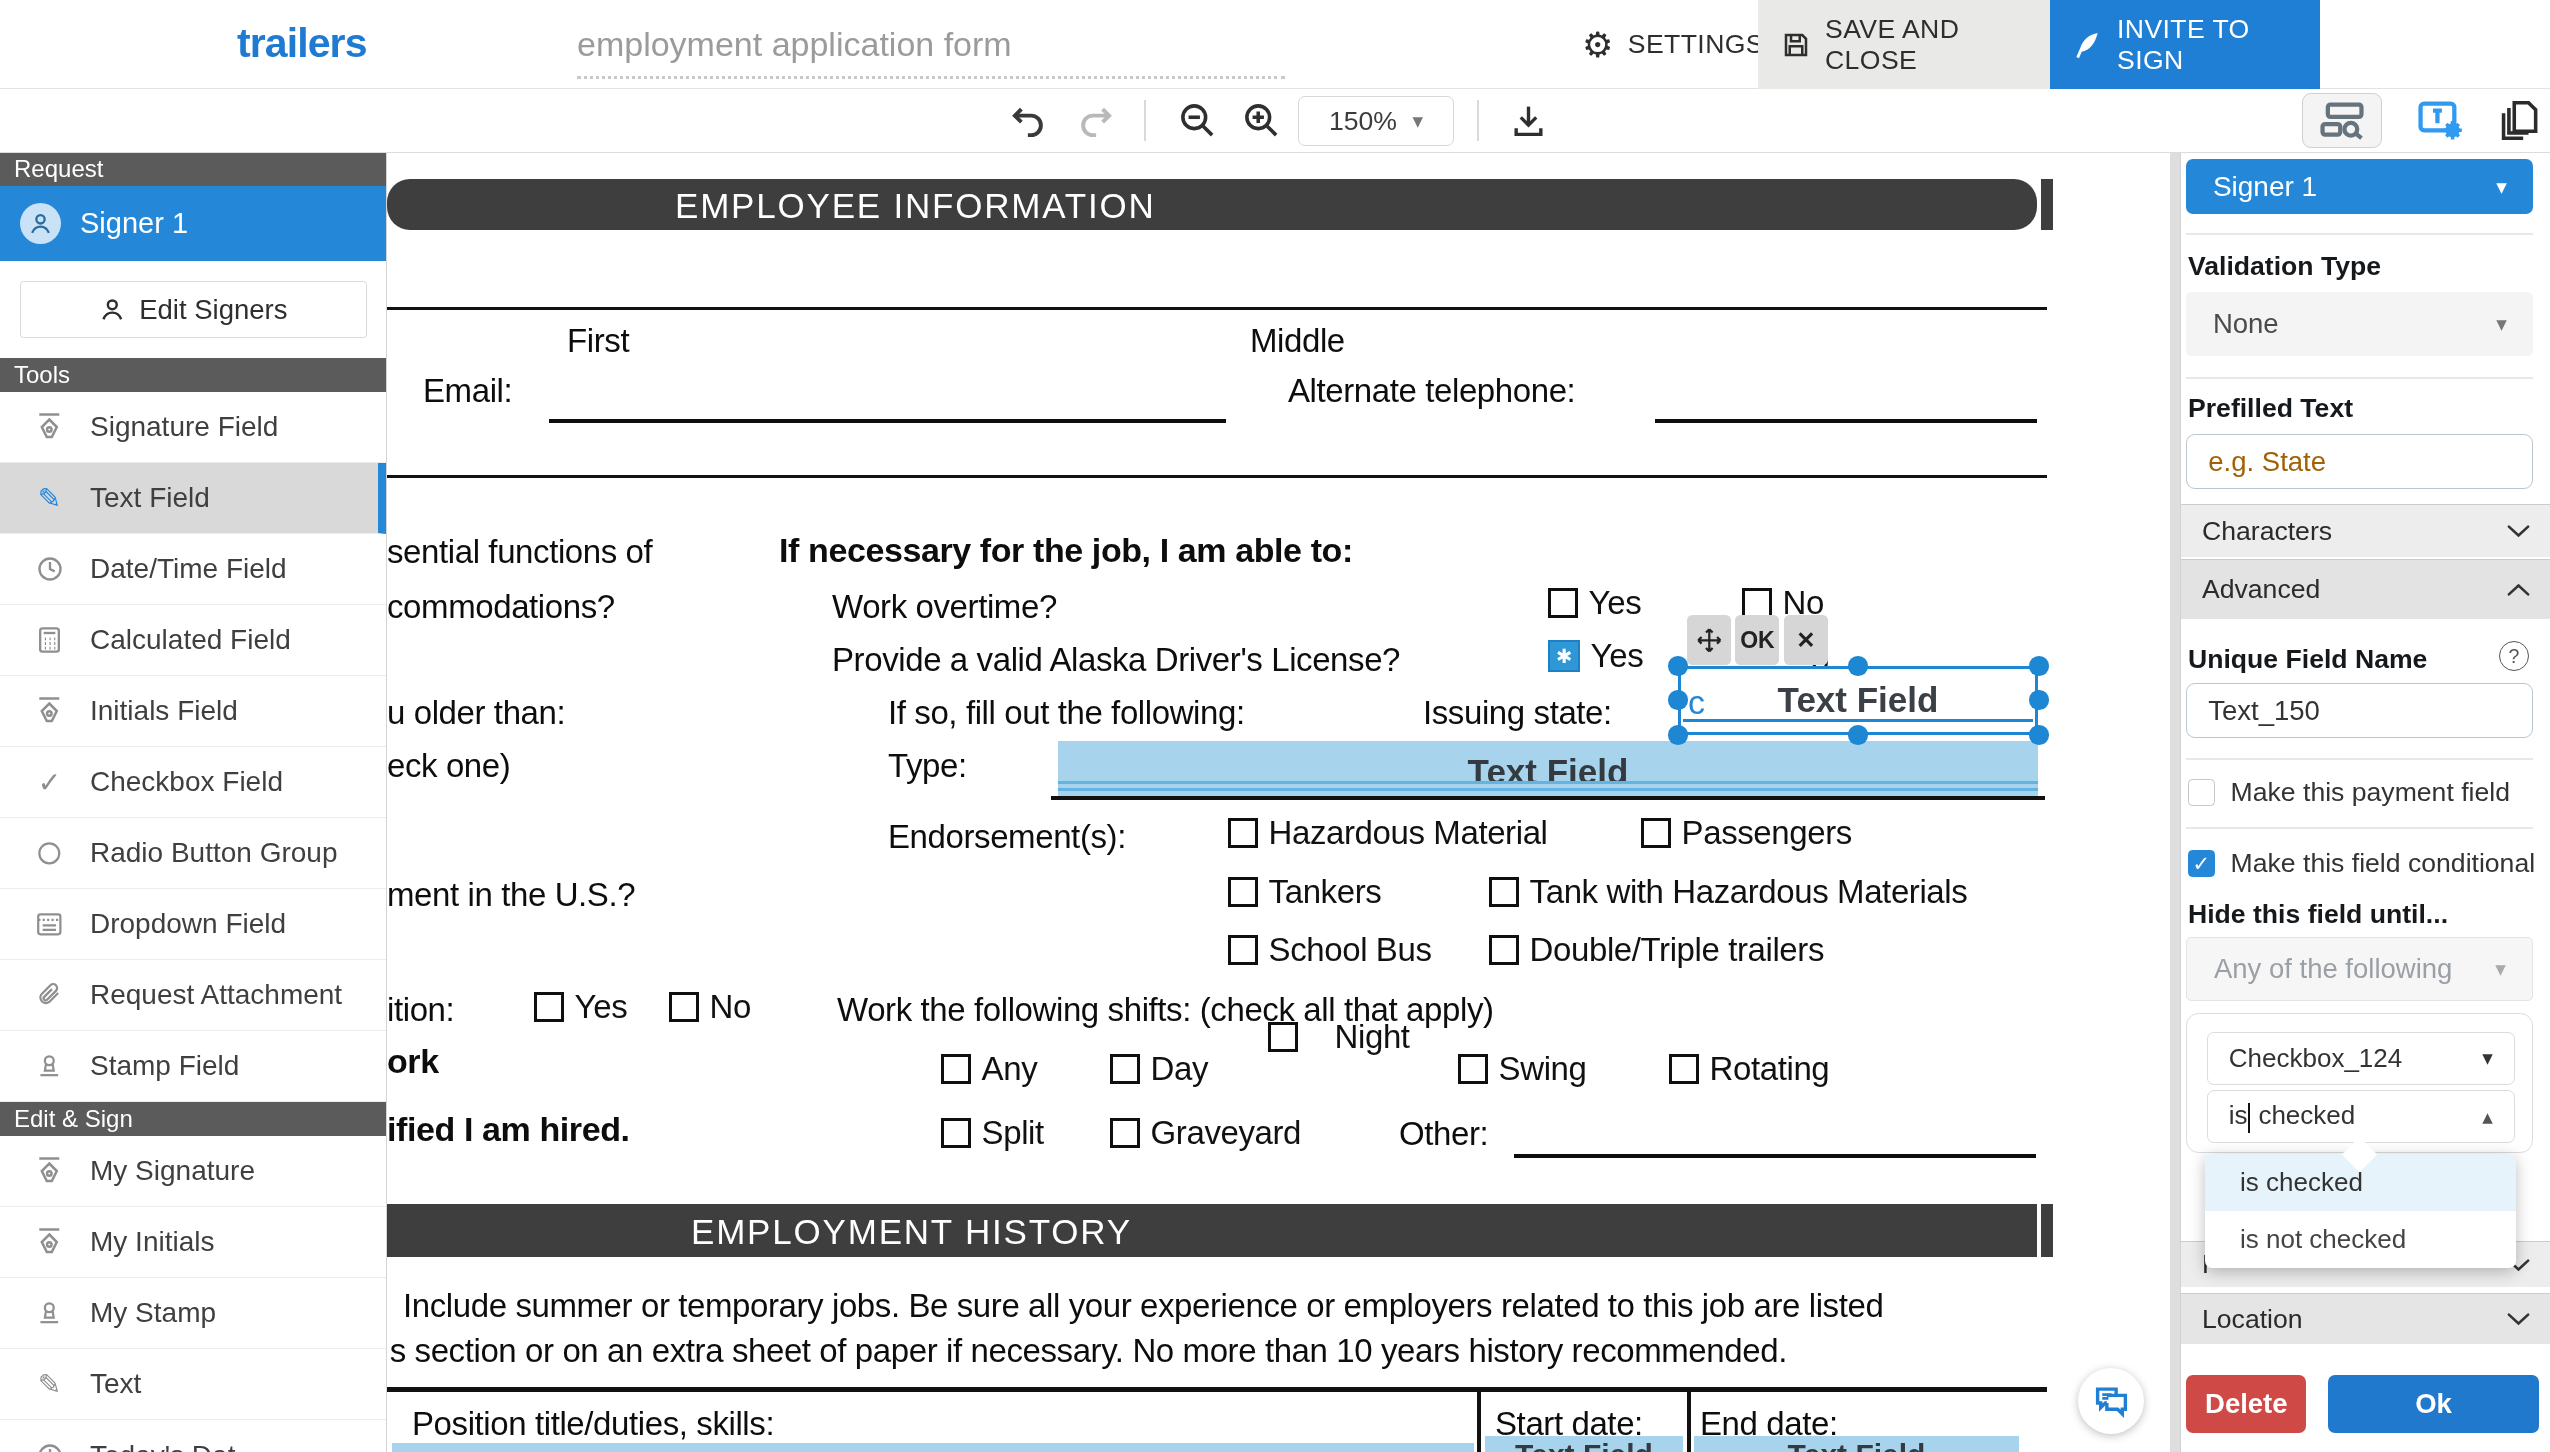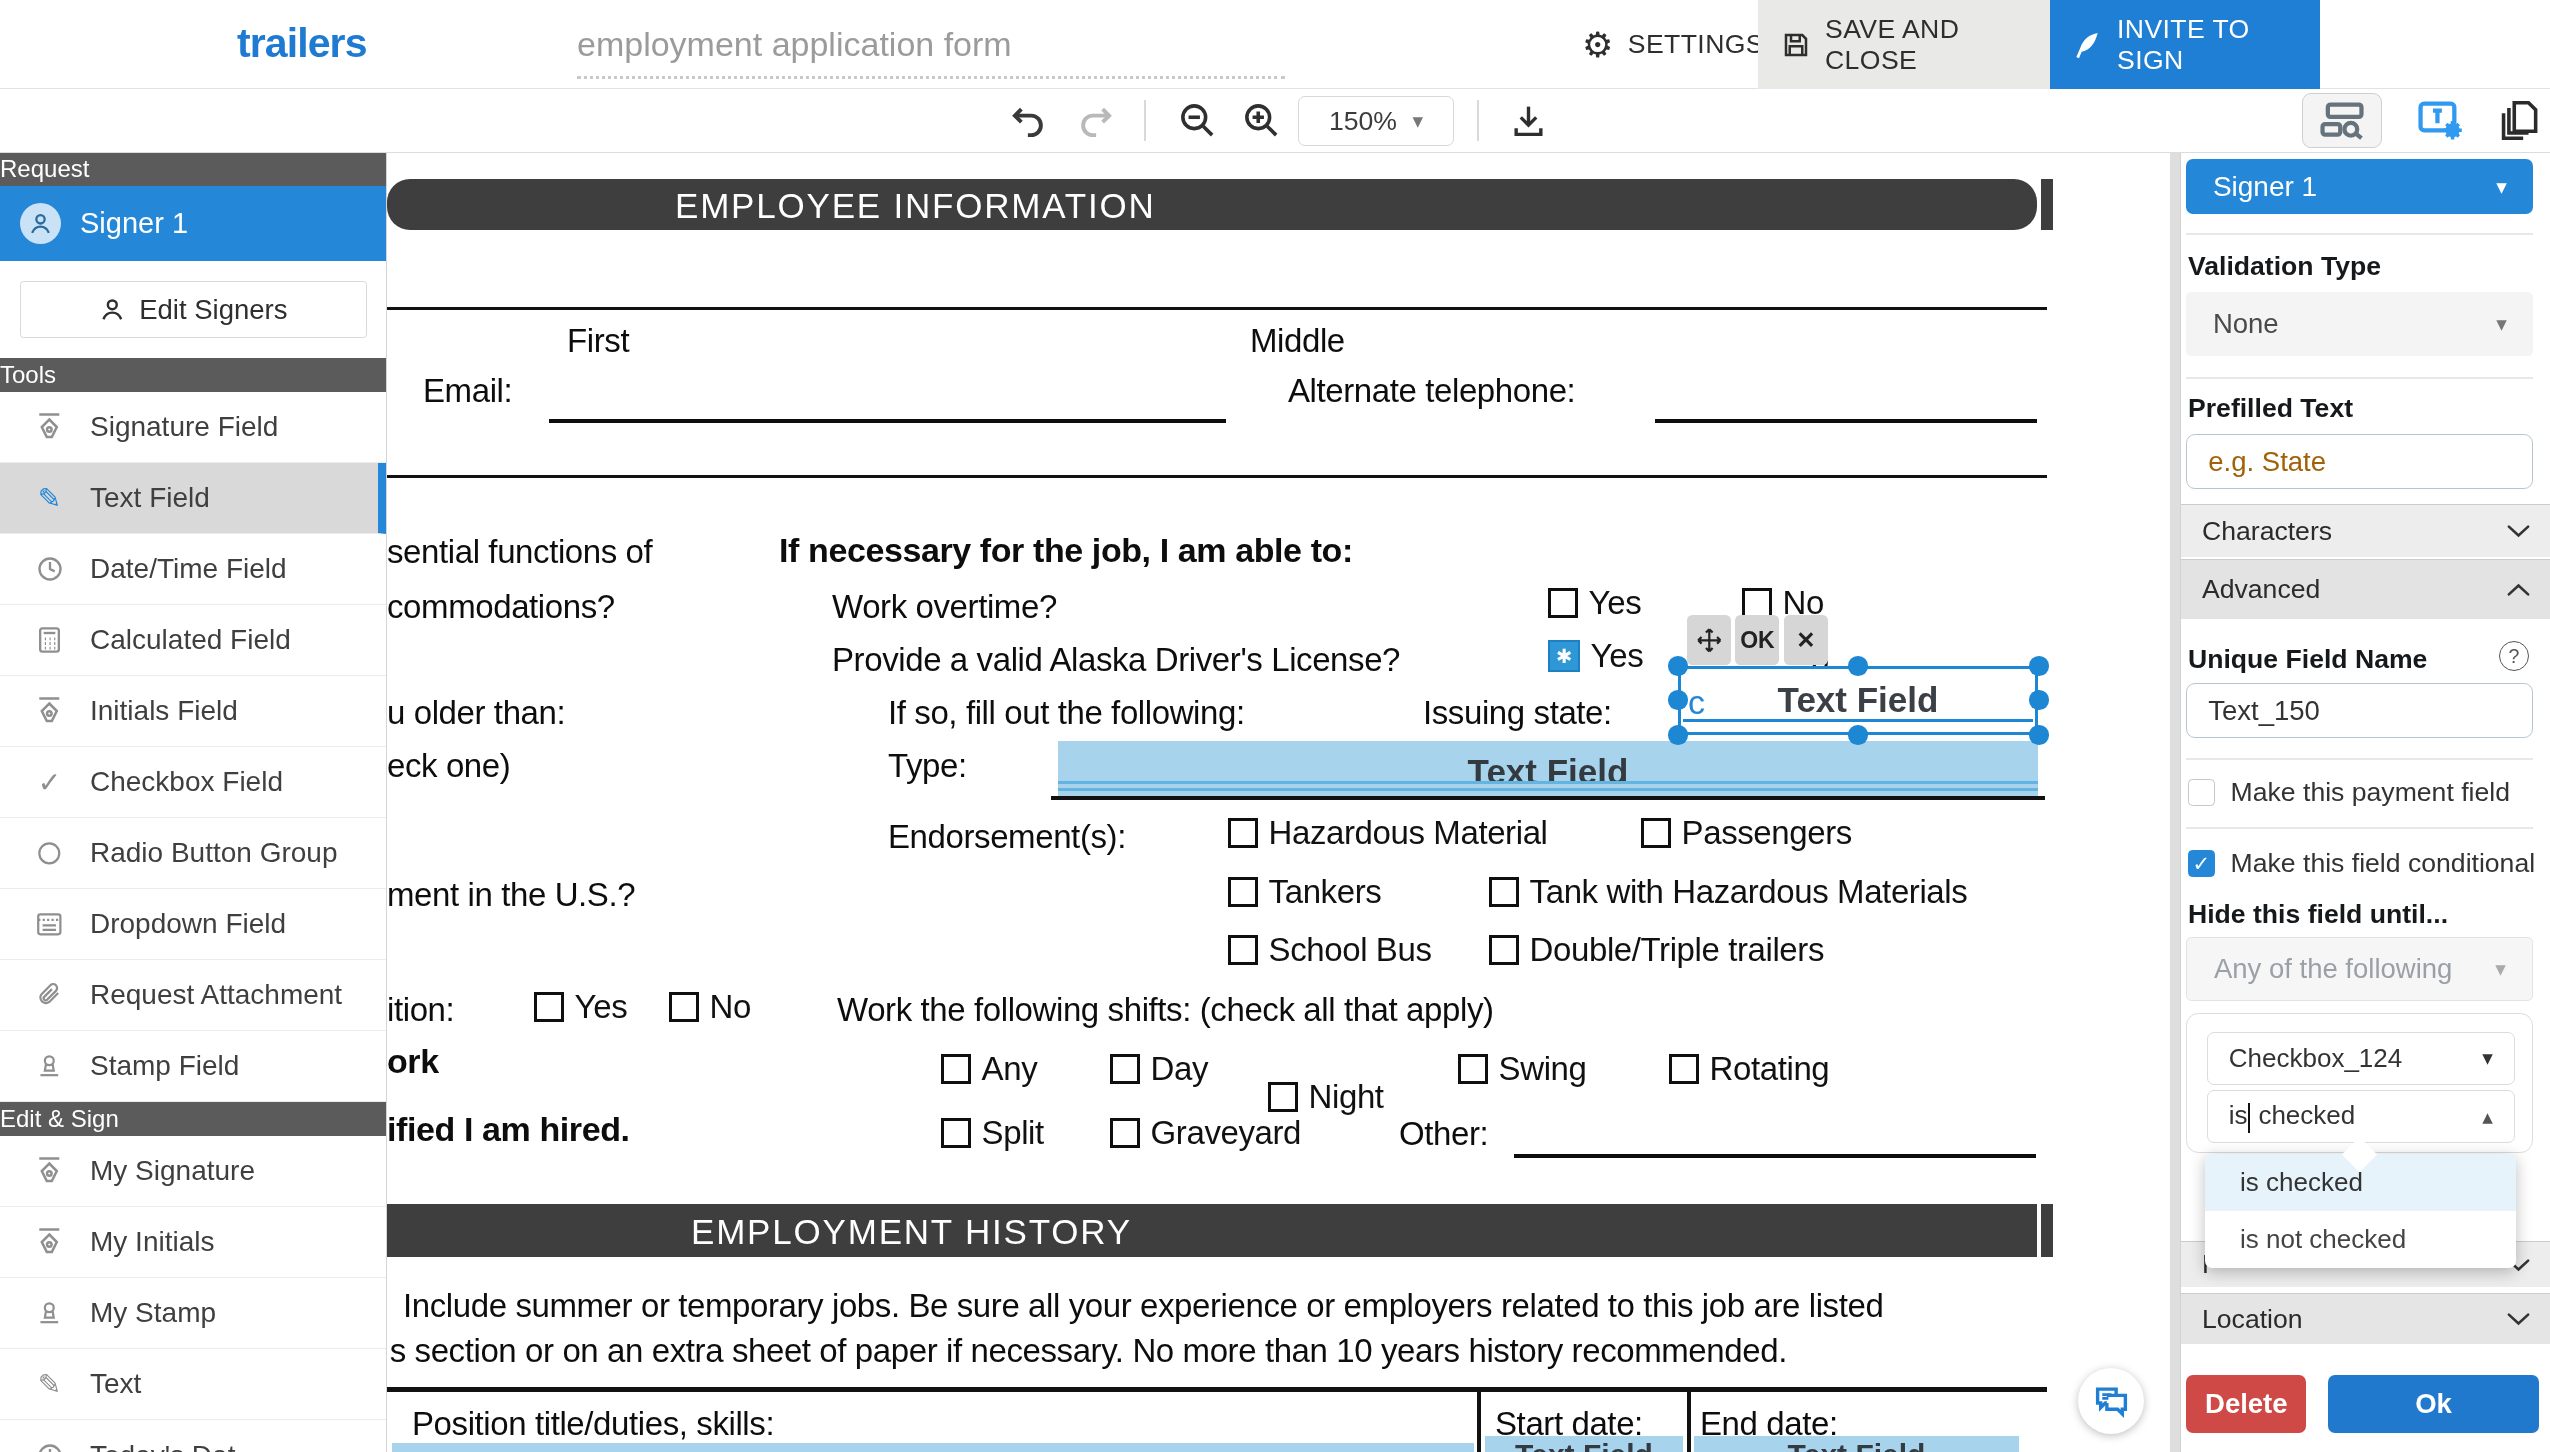--- a/index.html
+++ b/index.html
@@ -60,21 +60,21 @@
   #sel-field .sf-line { position:absolute; left:1.8px; right:1.8px; top:50px; height:2.7px; background:#1e87d3; }
   .handle { position:absolute; width:19.5px; height:19.5px; border-radius:50%; background:#1e87d3; z-index:7; }
   #field-toolbar { position:absolute; left:1300px; top:463px; display:flex; gap:4.4px; z-index:8; }
   .ftb { width:44px; height:50px; background:#d6d6d6; border-radius:5.3px; display:flex; align-items:center;
          justify-content:center; font-size:23px; font-weight:700; color:#222; }
 
   
   #sidebar { position:absolute; left:0; top:152px; width:387px; height:1300px; background:#fff; z-index:10;
              border-right:1.8px solid #d5d5d5; }
   .shead { position:relative; width:100%; height:34px; background:#5b5b5b; color:#fff; font-size:24px;
-           display:flex; align-items:center; }
+           display:flex; align-items:center; padding-left:14px; }
   #signer-row { position:relative; width:100%; height:75px; background:#2487d8; color:#fff; display:flex;
                 align-items:center; gap:19.5px; padding-left:19.5px; font-size:29px; }
   .avatar { width:41px; height:41px; border-radius:50%; background:#c9e2f6; display:flex; align-items:center;
             justify-content:center; }
   #edit-signers-wrap { height:97px; display:flex; align-items:center; justify-content:center; }
   #edit-signers { width:347px; height:57px; border:1.8px solid #d9d9d9; border-radius:3.5px; display:flex;
                   align-items:center; justify-content:center; gap:14px; font-size:27.5px; color:#2e2e2e; background:#fff; }
   .sitem { position:relative; width:100%; height:71px; display:flex; align-items:center; gap:23px;
            padding-left:32px; font-size:28px; color:#3f3f3f; border-bottom:1.8px solid #ececec; background:#fff; }
   .sitem.sel { background:#d9d9d9; border-right:8.9px solid #2487d8; }
@@ -224,21 +224,21 @@
 
     <div class="doct doctb" style="left:0;top:890px;">ork</div>
     <div class="pair" style="left:554px;top:898px;">
         <span class="cb"></span>
         <span>Any</span>
       </div>
     <div class="pair" style="left:723px;top:898px;">
         <span class="cb"></span>
         <span>Day</span>
       </div>
-    <div class="pair" style="left:881px;top:926px;">
+    <div class="pair" style="left:881px;top:866px;gap:26px;">
         <span class="cb"></span>
         <span>Night</span>
       </div>
     <div class="pair" style="left:1071px;top:898px;">
         <span class="cb"></span>
         <span>Swing</span>
       </div>
     <div class="pair" style="left:1282px;top:898px;">
         <span class="cb"></span>
         <span>Rotating</span>

